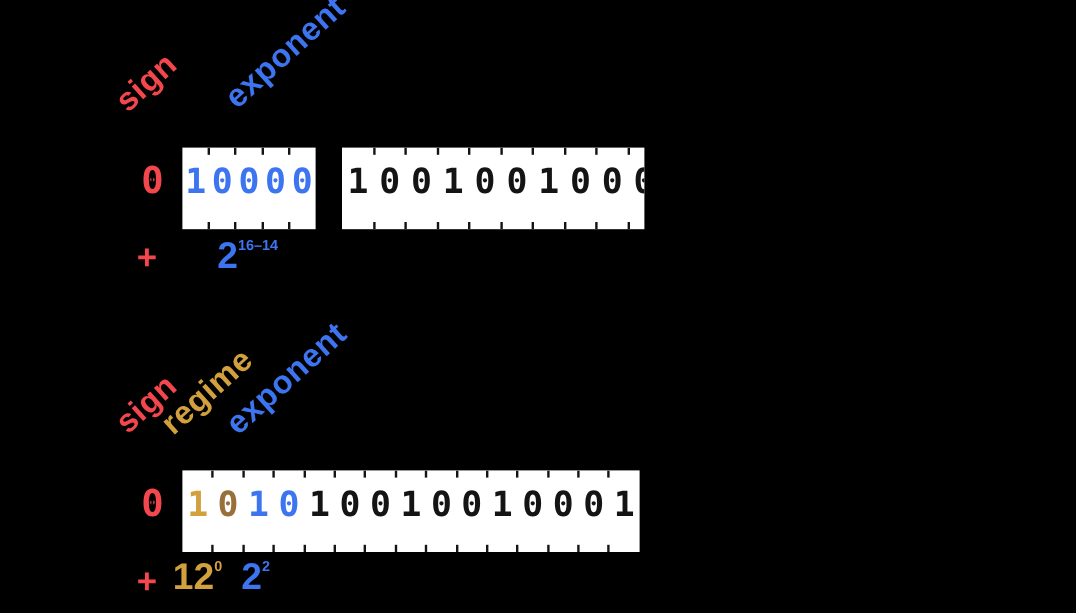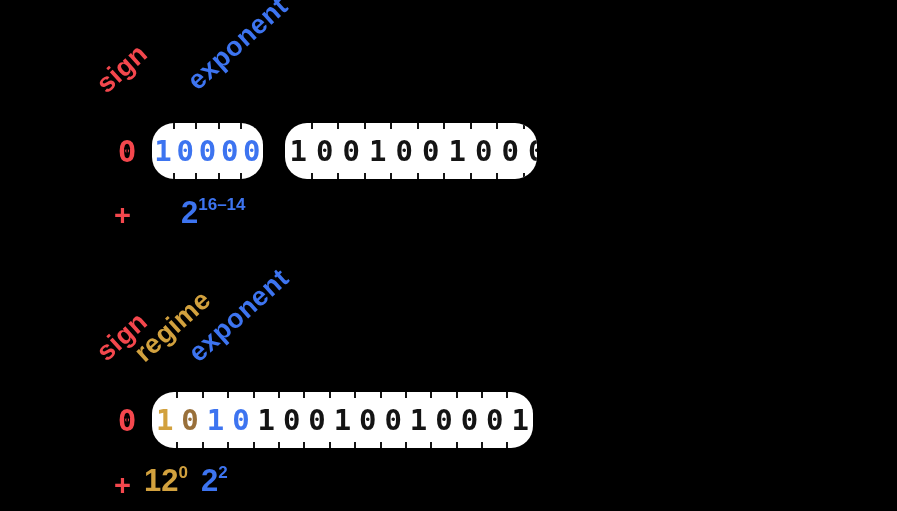--- a/index.html
+++ b/index.html
@@ -1,36 +1,36 @@
 <!DOCTYPE html>
 <html><head>
 <meta charset="utf-8">
 <style>
   html,body{margin:0;padding:0;background:#000;}
   #canvas{position:relative;width:897px;height:511px;background:#000;overflow:hidden;
           font-family:"Liberation Sans","DejaVu Sans",sans-serif;}
   .section{position:absolute;inset:0;}
   .rotlabel{position:absolute;transform-origin:left bottom;transform:rotate(-42deg);
             font-weight:bold;font-size:27px;line-height:1.05;letter-spacing:.5px;white-space:nowrap;}
-  .bitbox{position:absolute;background:#fff;height:56px;line-height:57px;
-          overflow:hidden;white-space:nowrap;border-radius:22px;}
+  .bitbox{position:absolute;background:#fff;height:68px;line-height:57px;
+          overflow:hidden;white-space:nowrap;}
   .bit{display:inline-block;width:var(--cw);height:100%;text-align:center;vertical-align:top;
        position:relative;font-family:"DejaVu Sans Mono","Liberation Mono",monospace;
        font-weight:bold;font-size:29px;}
   .bitbox .bit + .bit::before{content:"";position:absolute;left:-1px;top:0;width:2px;height:6px;background:#141414;}
   .bitbox .bit + .bit::after{content:"";position:absolute;left:-1px;bottom:0;width:2px;height:6px;background:#141414;}
   .signbit{position:absolute;width:30px;height:57px;line-height:57px;text-align:center;--cw:30px;}
   .signbit .bit{font-size:31px;}
   .upArrow{position:absolute;left:50%;top:50%;transform:translate(-50%,-54%);z-index:2;
            color:#000;font-size:14px;font-weight:bold;line-height:1;
            font-family:"DejaVu Sans",sans-serif;}
   .plus{position:absolute;font-size:29px;font-weight:bold;line-height:1;}
   .pow{position:absolute;display:flex;align-items:flex-start;}
   .pbase{font-size:31px;font-weight:bold;line-height:31px;}
-  .psup{font-size:17px;font-weight:bold;line-height:17px;margin-top:-1px;}
+  .psup{font-size:12px;font-weight:bold;line-height:17px;margin-top:-1px;}
 </style>
 </head>
 <body>
 
 <div id="canvas">
 
   <div class="section">
 
     <div class="rotlabel" style="left: 110px; bottom: 413px; color: rgb(244, 71, 77);">sign</div>
     <div class="rotlabel" style="left: 201px; bottom: 416px; color: rgb(61, 116, 240);">exponent</div>

